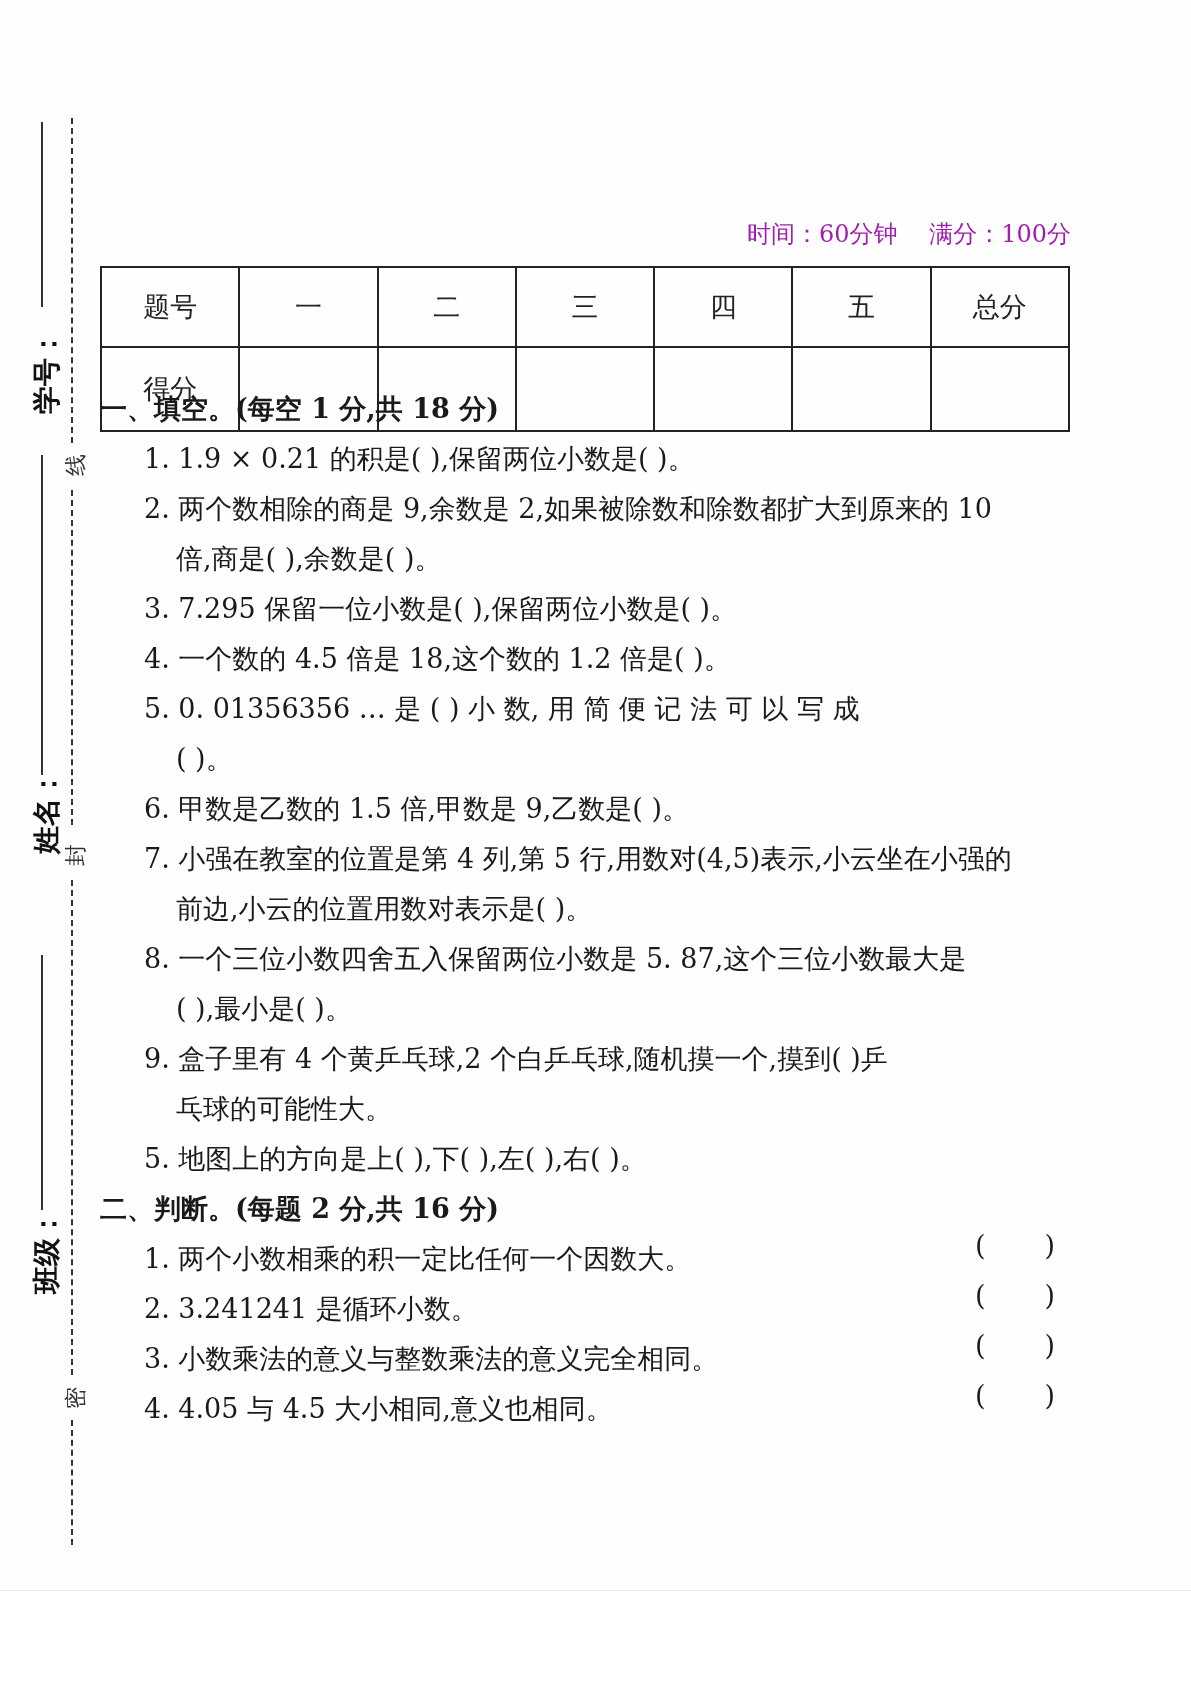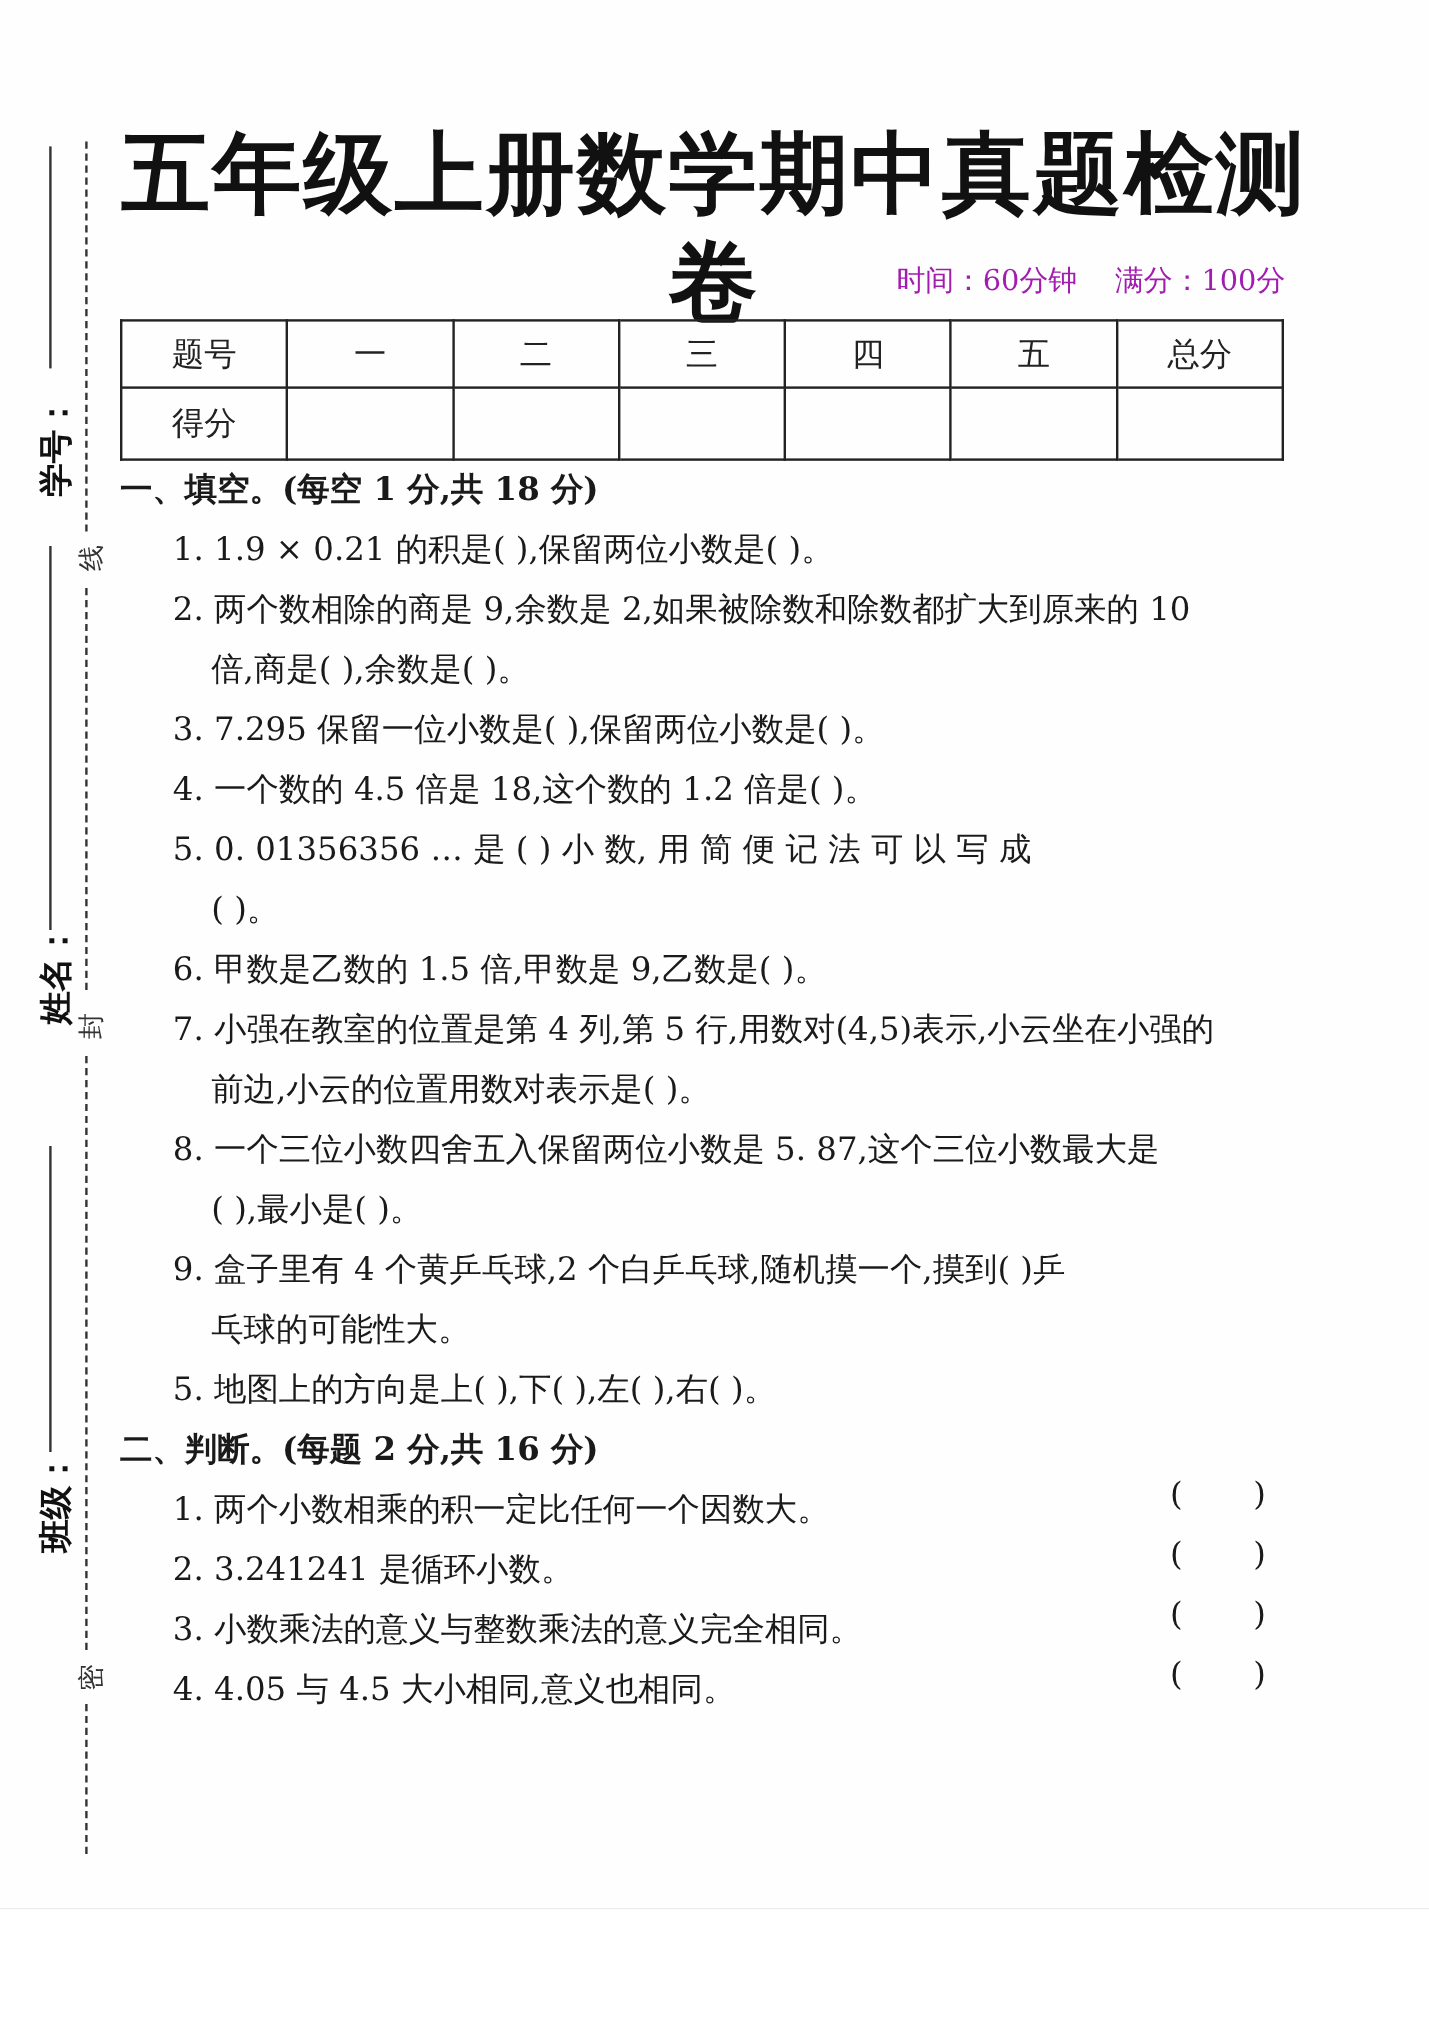--- a/index.html
+++ b/index.html
@@ -14,21 +14,21 @@
   .dash-line { position:absolute; left:71px; border-left:2px dashed #333; width:0; }
   .seal-char { position:absolute; left:64px; font-size:22px; color:#333; transform:rotate(-90deg); width:24px; text-align:center; }
   .side-label { position:absolute; left:12px; font-size:28px; font-weight:bold; color:#111; transform:rotate(-90deg); transform-origin:center; white-space:nowrap; width:70px; text-align:center; }
   .side-rule { position:absolute; left:41px; width:2px; background:#333; }
 
   .title { position:absolute; left:100px; top:100px; width:990px; text-align:center; font-size:74px; font-weight:bold; letter-spacing:2px; font-family:"DejaVu Serif","Liberation Serif",serif; color:#111; line-height:90px; }
   .meta { position:absolute; right:120px; top:218px; font-size:24px; color:#a21caf; white-space:nowrap; }
   .meta span { margin-left:24px; }
 
   table.score { position:absolute; left:100px; top:266px; width:970px; border-collapse:collapse; font-size:27px; }
-  table.score td { border:2px solid #222; text-align:center; height:46px; padding:4px; width:138px; color:#222; }
+  table.score td { border:2px solid #222; text-align:center; height:46px; padding:16px; width:138px; color:#222; }
   table.score tr.r2 td { height:50px; }
 
   .content { position:absolute; left:100px; top:390px; width:1000px; }
   .line { position:absolute; font-size:27px; white-space:nowrap; line-height:40px; color:#1a1a1a;margin-top:13px; }
   .sec { left:0; font-weight:bold; font-size:27px; }
   .item { left:44px; }
   .cont { left:76px; }
   .tf { position:absolute; left:875px; font-size:27px; line-height:40px; width:80px; display:flex; justify-content:space-between; }
 </style>
 </head>
@@ -44,21 +44,20 @@
   <div class="side-label" style="top:1240px;">班级：</div>
 
   <div class="dash-line" style="top:118px;height:325px;"></div>
   <div class="seal-char" style="top:450px;">线</div>
   <div class="dash-line" style="top:490px;height:335px;"></div>
   <div class="seal-char" style="top:840px;">封</div>
   <div class="dash-line" style="top:880px;height:495px;"></div>
   <div class="seal-char" style="top:1383px;">密</div>
   <div class="dash-line" style="top:1420px;height:125px;"></div>
 
-  <div class="title">五年级上册数学期中真题检测卷</div>
   <div class="meta">
     <span>时间：60分钟</span>
     <span>满分：100分</span>
   </div>
 
   <table class="score">
     <tbody>
         <tr>
       <td>题号</td>
       <td>一</td>

